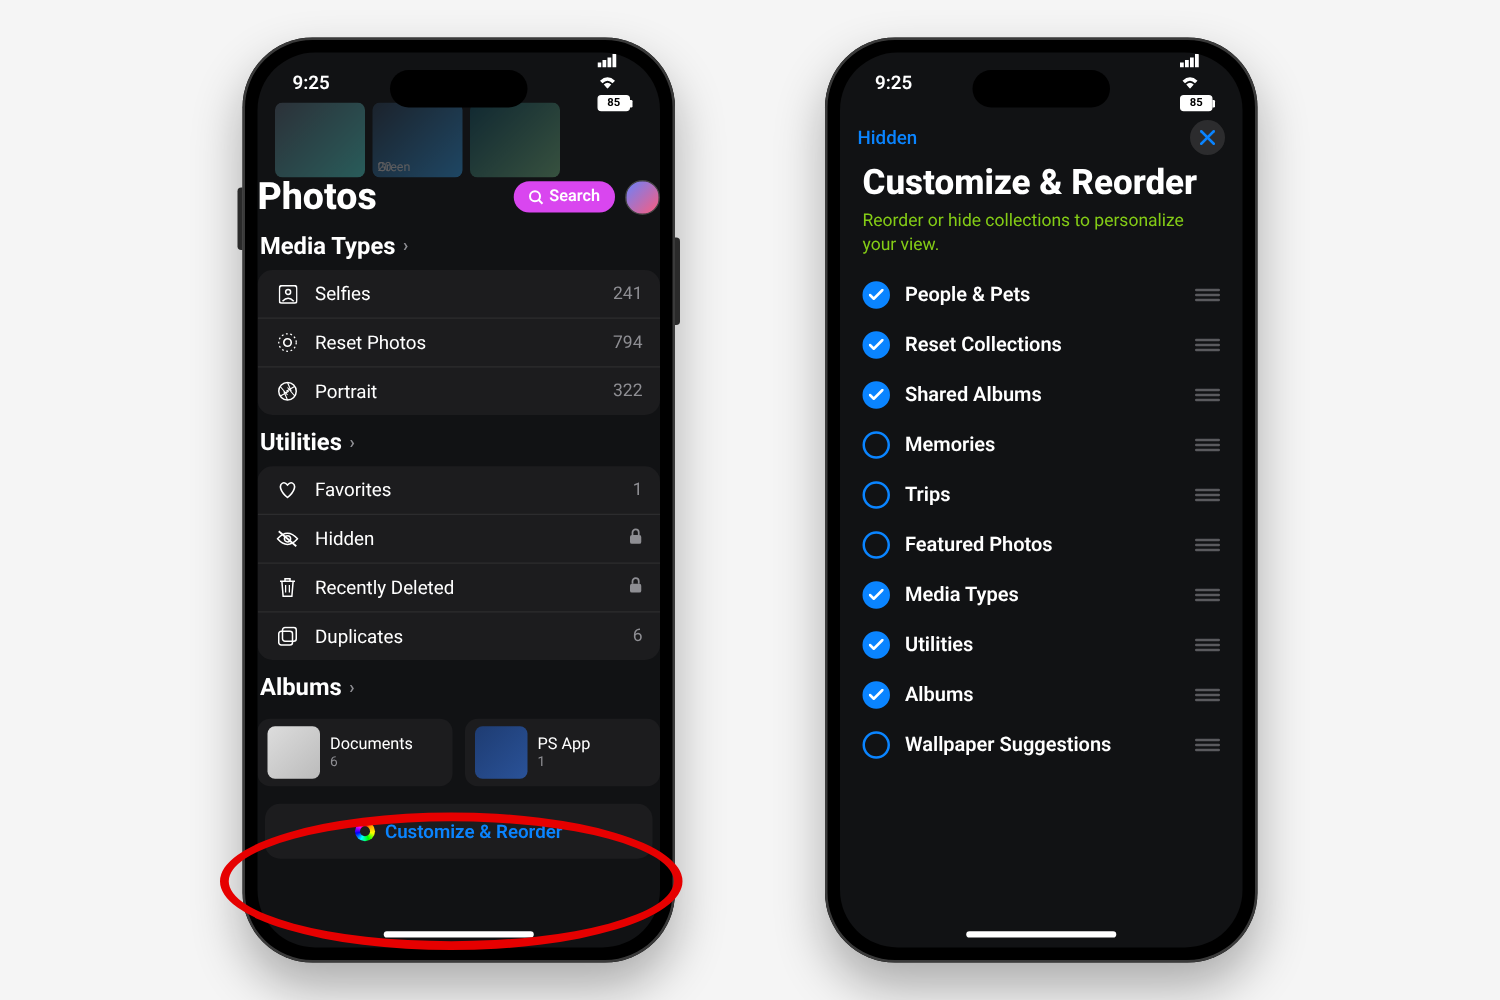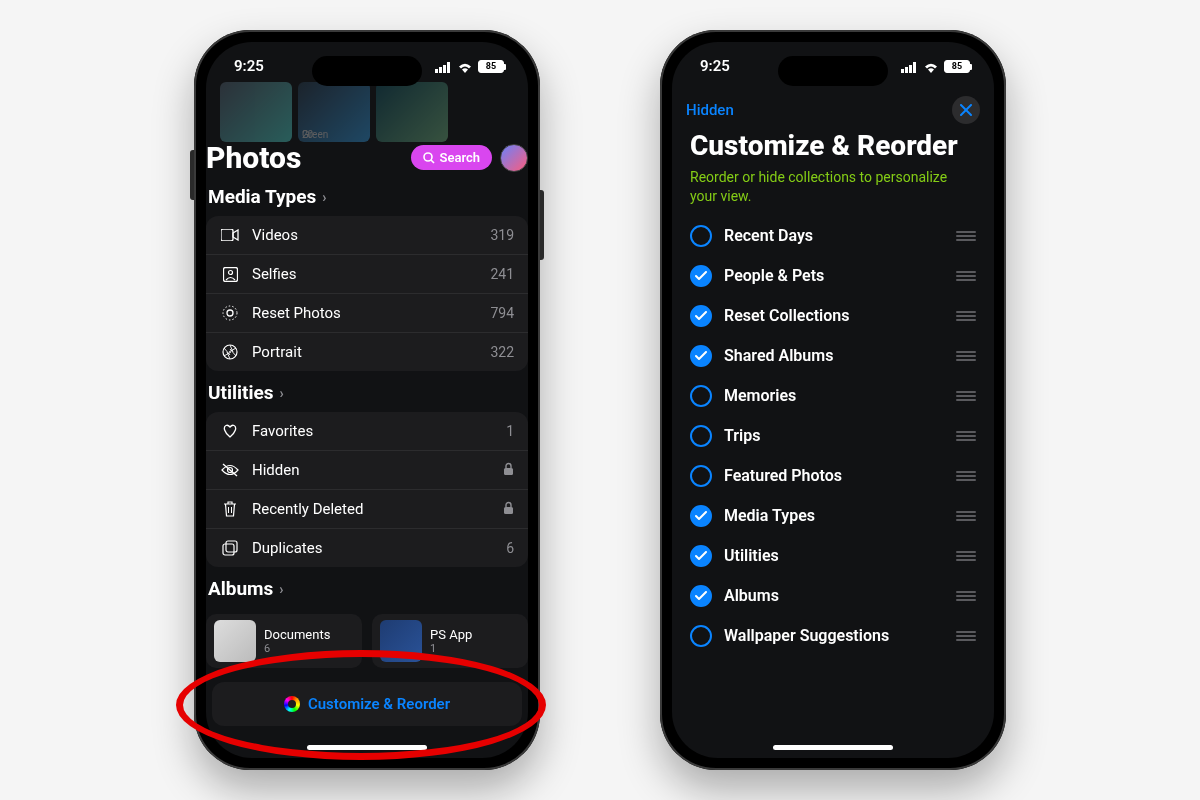--- a/index.html
+++ b/index.html
@@ -61,21 +61,21 @@
     height: 48px;
     display:flex;
     justify-content: space-between;
     align-items: center;
     padding: 0 24px 0 28px;
     font-size: 15px;
     font-weight: 600;
     position: relative;
     z-index: 5;
   }
-  .status-right { display:flex; align-items:flex-end; gap:5px; }
+  .status-right { display:flex; align-items:flex-start; gap:5px;flex-direction:column; }
   .signal-icon, .wifi-icon { display:inline-flex; }
   .battery {
     width:26px; height:13px; border:1px solid #fff; border-radius:3px;
     position:relative; display:flex; align-items:center; justify-content:center;
     font-size:9px; font-weight:700; color:#000; background:#fff;
   }
   .battery::after {
     content:""; position:absolute; right:-3px; top:3px; width:2px; height:6px; background:#fff; border-radius:0 1px 1px 0;
   }
   .content { flex:1; overflow:hidden; padding: 0 0; display:flex; flex-direction:column; }
@@ -255,30 +255,20 @@
         </div>
       </div>
 
       <div class="section-header">
         <span>Media Types</span>
         <span class="chev">›</span>
       </div>
       <div class="list">
         <div class="row">
           <span class="icon">
-              <svg width="18" height="12" viewBox="0 0 18 12">
-                <rect x="0" y="0" width="12" height="12" rx="2" fill="none" stroke="#fff" stroke-width="1.3"></rect>
-                <path d="M12 4 L17 1 V11 L12 8 Z" fill="none" stroke="#fff" stroke-width="1.3"></path>
-              </svg>
-            </span>
-          <span class="label">Videos</span>
-          <span class="value">319</span>
-        </div>
-        <div class="row">
-          <span class="icon">
               <svg width="15" height="15" viewBox="0 0 15 15">
                 <rect x="0.5" y="0.5" width="14" height="14" rx="2" fill="none" stroke="#fff" stroke-width="1.3"></rect>
                 <circle cx="7.5" cy="5.5" r="2" fill="none" stroke="#fff" stroke-width="1.2"></circle>
                 <path d="M3 13 Q7.5 8 12 13" fill="none" stroke="#fff" stroke-width="1.2"></path>
               </svg>
             </span>
           <span class="label">Selfies</span>
           <span class="value">241</span>
         </div>
         <div class="row">
@@ -421,31 +411,20 @@
               <line x1="1" y1="1" x2="11" y2="11" stroke="#0a84ff" stroke-width="2" stroke-linecap="round"></line>
               <line x1="11" y1="1" x2="1" y2="11" stroke="#0a84ff" stroke-width="2" stroke-linecap="round"></line>
             </svg>
         </span>
       </div>
       <div class="modal-title">Customize &amp; Reorder</div>
       <div class="modal-sub">Reorder or hide collections to personalize your view.</div>
 
       <div class="reorder-list" id="reorder-list">
 
-      <div class="reorder-row">
-    <span class="check ">
-      
-    </span>
-    <span class="rlabel">Recent Days</span>
-    <span class="grip">
-              <span></span>
-              <span></span>
-              <span></span>
-            </span>
-  </div>
           <div class="reorder-row">
     <span class="check on">
       <svg width="12" height="10" viewBox="0 0 12 10">
                 <path d="M1 5 L4 8 L11 1" stroke="#fff" stroke-width="2" fill="none" stroke-linecap="round" stroke-linejoin="round"></path>
               </svg>
     </span>
     <span class="rlabel">People &amp; Pets</span>
     <span class="grip">
               <span></span>
               <span></span>

